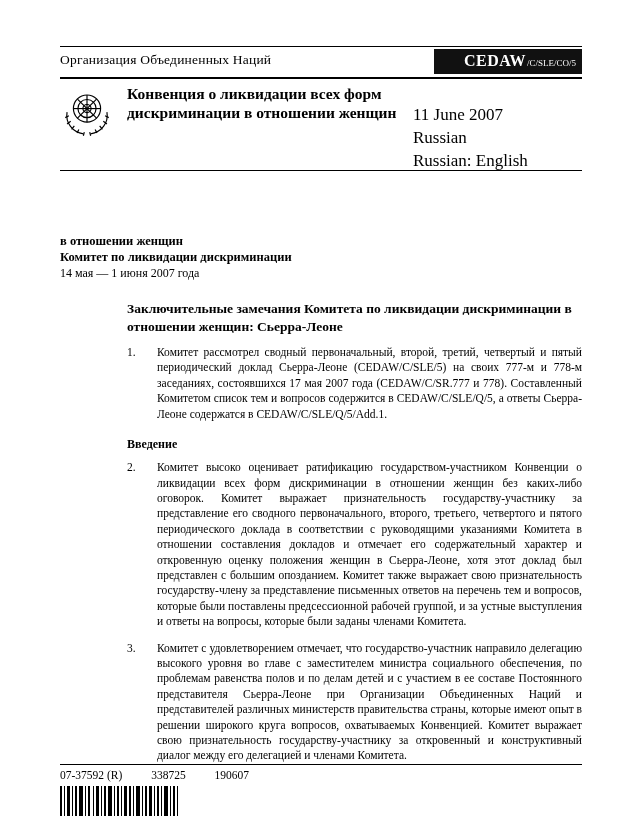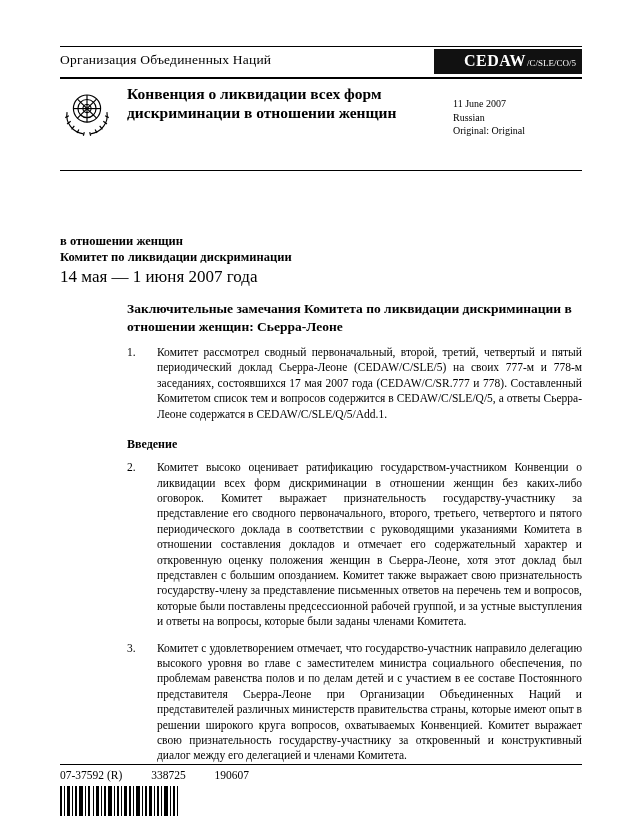--- a/index.html
+++ b/index.html
@@ -66,36 +66,35 @@
     position: absolute;
     left: 127px; top: 84px;
     width: 275px;
     font-size: 15.5px;
     font-weight: bold;
     line-height: 1.25;
   }
 
   .date-block {
     position: absolute;
-    left: 413px; top: 97px;
-    font-size: 10px;
+    left: 413px; top: 104px;
+    font-size: 17px;
     line-height: 1.35;
-    margin-left: 40px;
   }
   .date-block div { white-space: nowrap; }
 
   .committee-block {
     position: absolute;
     left: 60px; top: 233px;
     font-size: 12px;
     line-height: 1.3;
   }
   .committee-name { font-weight: bold; font-size: 12.5px; }
   .committee-session { font-weight: bold; font-size: 11px; margin-top: 2px; }
-  .committee-dates { font-size: 17px; }
+  .committee-dates { font-size: 12px; }
 
   .main-heading {
     position: absolute;
     left: 127px; top: 300px;
     width: 455px;
     font-size: 13.5px;
     font-weight: bold;
     line-height: 1.35;
   }
 
@@ -165,21 +164,21 @@
         <path d="M52,34 l4,2 M50,40 l4,3 M46,45 l3,4 M41,49 l2,4 M35,52 l1,4"></path>
       </g>
     </svg>
   </div>
 
   <div class="conv-title">Конвенция о ликвидации всех форм дискриминации в отношении женщин</div>
 
   <div class="date-block">
     <div>11 June 2007</div>
     <div>Russian</div>
-    <div>Original: Original</div>
+    <div>Russian: English</div>
   </div>
 
   <div class="rule rule-mid"></div>
 
   <div class="committee-block">
     <div class="committee-name">в отношении женщин</div>
     <div class="committee-name">Комитет по ликвидации дискриминации</div>
     <div class="committee-dates">14 мая — 1 июня 2007 года</div>
   </div>
 

